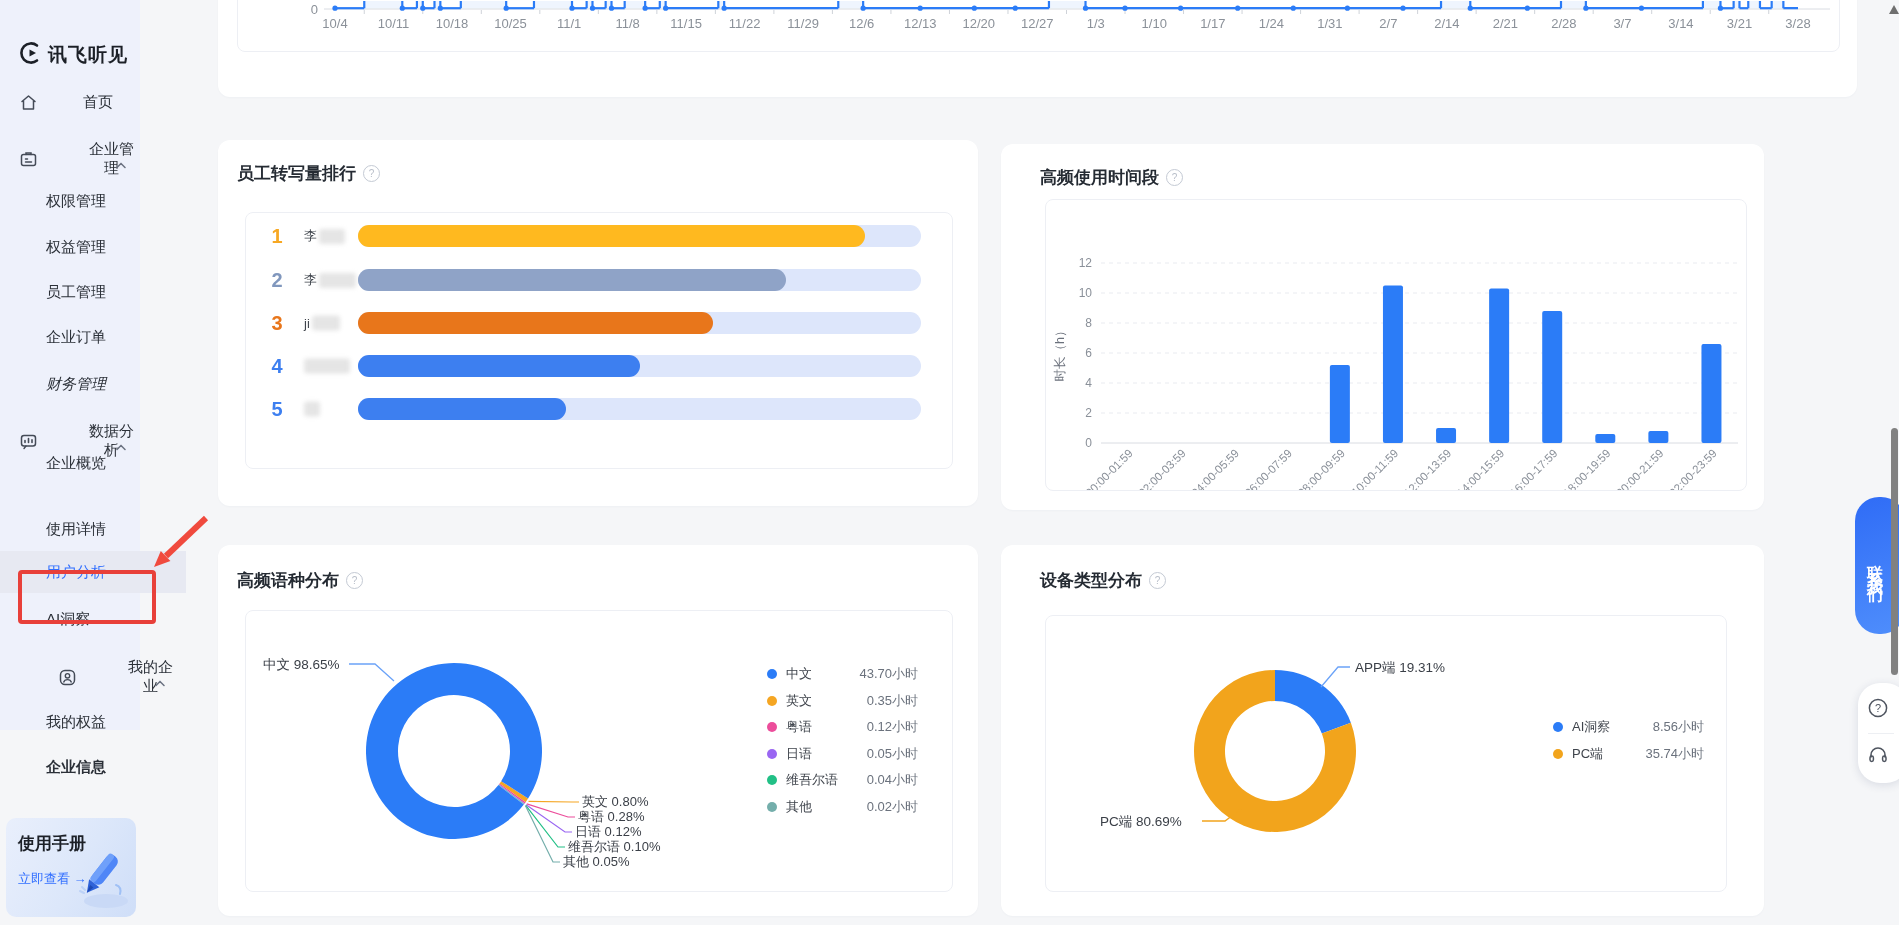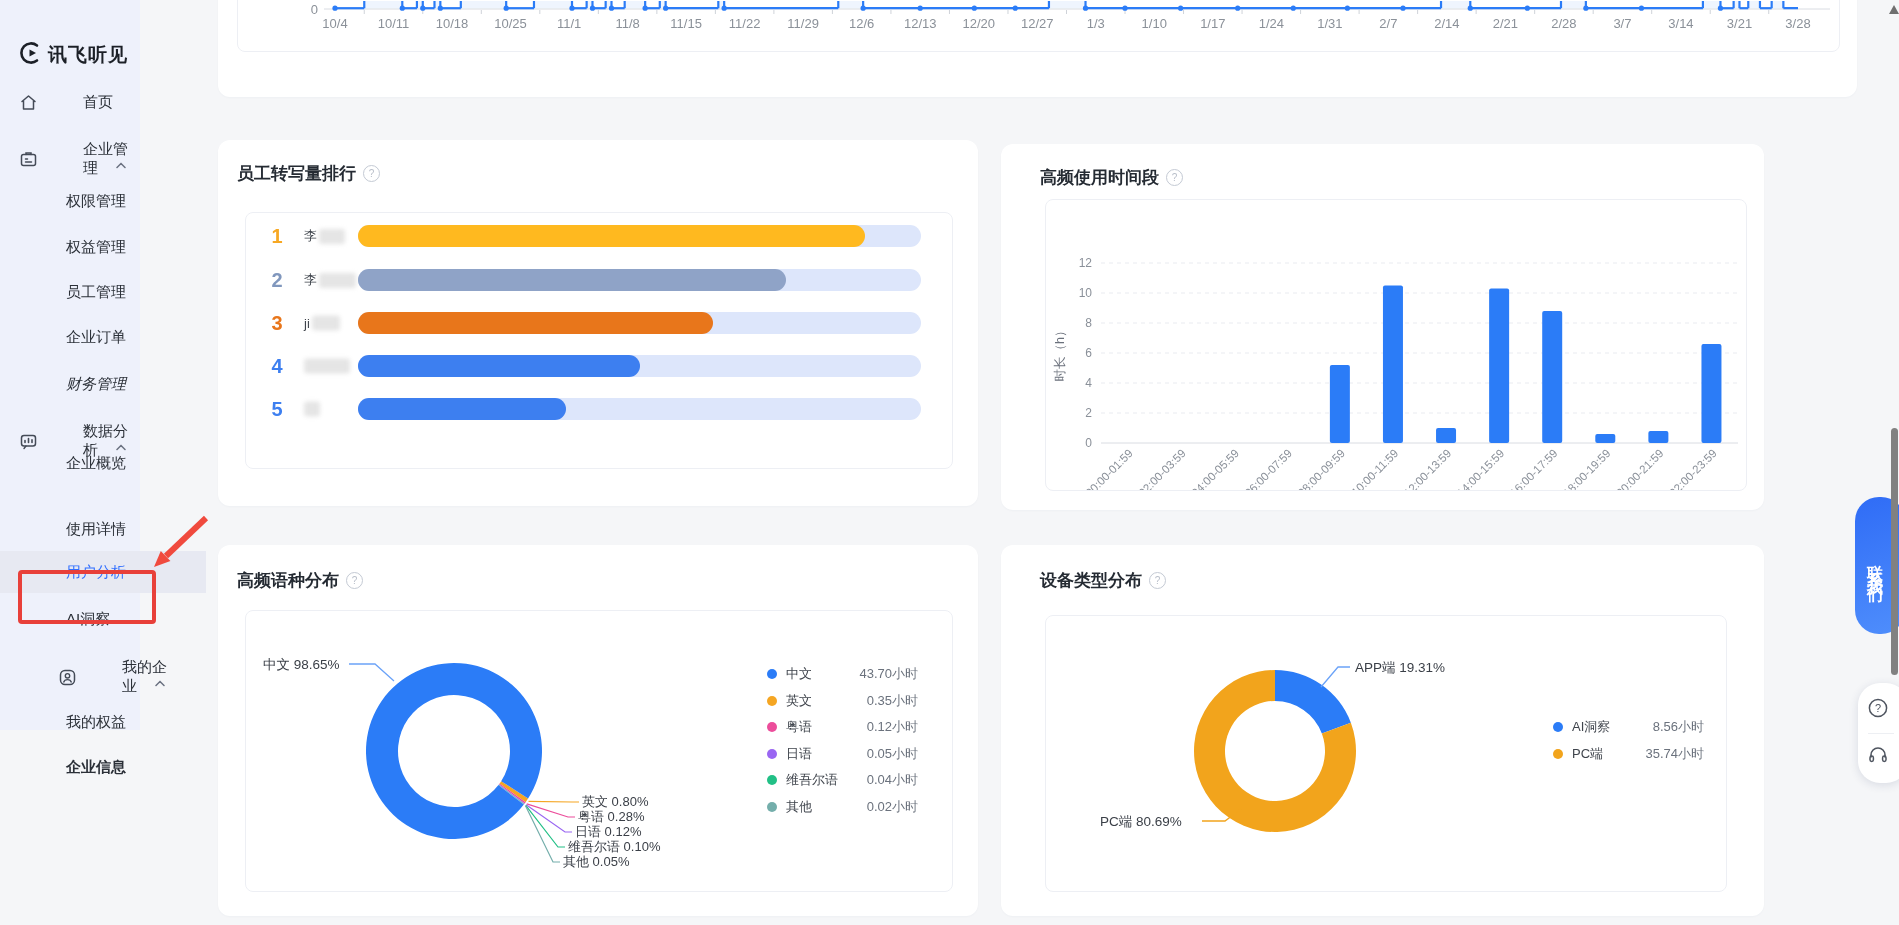--- a/index.html
+++ b/index.html
@@ -2,26 +2,26 @@
 <html><head>
 <meta charset="utf-8">
 <style>
   html,body{margin:0;padding:0;}
   body{
     position:relative;width:1899px;height:925px;overflow:hidden;
     background:#f5f6f8;font-family:"Liberation Sans","DejaVu Sans",sans-serif;
     color:#262b33;
   }
   
-  .sidebar{position:absolute;left:0;top:0;width:140px;height:730px;background:#eef1fb;z-index:2;}
+  .sidebar{position:absolute;left:0;top:0;width:140px;height:730px;background:#eef1fb;z-index:2;text-align:center;}
   .logo{position:absolute;left:16px;top:40px;display:flex;align-items:center;gap:6px;}
   .logo-text{font-size:19px;font-weight:700;color:#1c2027;letter-spacing:1px;}
   .nav-item{position:absolute;left:0;width:140px;height:42px;display:flex;align-items:center;font-size:15px;color:#2b3038;cursor:pointer;gap:37px;}
   .nav-item .ico{width:19px;height:19px;margin-left:19px;margin-right:8px;flex:0 0 auto;display:flex;align-items:center;justify-content:center;}
-  .nav-item.sub{padding-left:66px;}
+  .nav-item.sub{padding-left:46px;}
   .nav-item .chev{position:absolute;right:14px;top:50%;margin-top:-4px;}
   .nav-item.active{background:#e7e9f2;color:#3370ff;}
   
   .manual-card{position:absolute;left:6px;top:818px;width:130px;height:99px;border-radius:10px;overflow:hidden;
     background:linear-gradient(120deg,#e9effc 0%,#dce7fa 55%,#cfdef8 100%);}
   .manual-title{position:absolute;left:12px;top:14px;font-size:17px;font-weight:700;color:#1c2027;}
   .manual-link{position:absolute;left:12px;top:52px;font-size:13px;color:#3370ff;cursor:pointer;}
   
   .card{position:absolute;background:#ffffff;border-radius:12px;overflow:hidden;box-shadow:0 1px 2px rgba(30,50,90,.03);}
   .card h3{position:absolute;margin:0;font-size:17px;font-weight:700;color:#252b33;display:flex;align-items:center;gap:7px;}
@@ -156,20 +156,37 @@
             <polyline points="1,5.5 5,1.5 9,5.5" fill="none" stroke="#6a7180" stroke-width="1.5" stroke-linecap="round"></polyline>
           </svg></span>
       </div>
       <div class="nav-item sub" style="top: 701px;">
         <span>我的权益</span>
       </div>
       <div class="nav-item sub" style="top: 746px; font-weight: bold;">
         <span>企业信息</span>
       </div>
     </nav>
+  <div class="manual-card">
+    <div class="manual-title">使用手册</div>
+    <div class="manual-link">立即查看 →</div>
+    <span style="position:absolute;right:2px;bottom:2px;">
+      <svg width="62" height="66" viewBox="0 0 62 66">
+        <ellipse cx="34" cy="56" rx="22" ry="7" fill="#c9d9f6"></ellipse>
+        <g transform="rotate(38 28 30)">
+          <rect x="22" y="6" width="13" height="34" rx="6" fill="#4f86f7"></rect>
+          <rect x="22" y="6" width="6.5" height="34" rx="3" fill="#6fa0fa"></rect>
+          <polygon points="22,40 35,40 28.5,52" fill="#2f62d8"></polygon>
+          <polygon points="26.5,44 30.5,44 28.5,52" fill="#1d4ab4"></polygon>
+        </g>
+        <path d="M44 40 q 6 2 4 9" fill="none" stroke="#9fc0f5" stroke-width="2" stroke-linecap="round"></path>
+        <path d="M8 46 l4 2 M10 42 l3 3" stroke="#bcd2f7" stroke-width="2" stroke-linecap="round"></path>
+      </svg>
+    </span>
+  </div>
 </aside>
 
 <main>
 
   <section class="card card-trend">
     <div class="panel">
       <svg id="trend-svg" class="chart-svg" style="left:0;bottom:0;top:auto;" width="1601" height="50" viewBox="0 0 1601 50">
           <text x="80" y="12.5" text-anchor="end" font-size="13" fill="#8b9199">0</text>
           <line x1="86" y1="8" x2="1592" y2="8" stroke="#d9dce2" stroke-width="1"></line>
           <text x="97" y="27" text-anchor="middle" font-size="13" fill="#8b9199">10/4</text>

